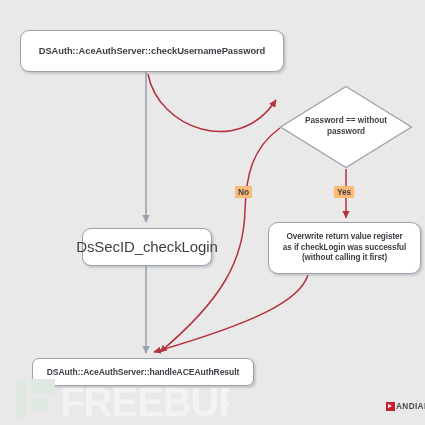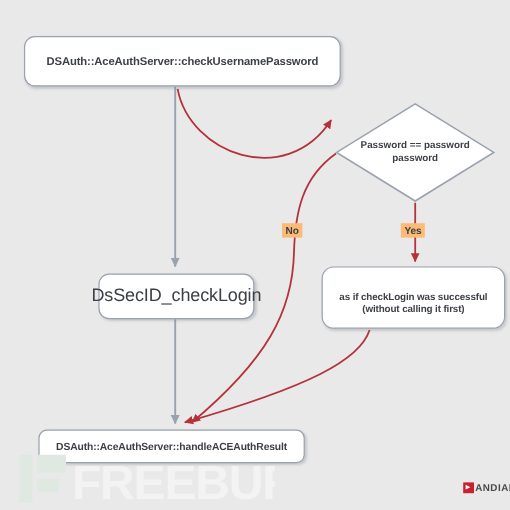--- a/index.html
+++ b/index.html
@@ -203,33 +203,33 @@
   <div class="node" id="node-check-username-password">
     <span class="node-text">DSAuth::AceAuthServer::checkUsernamePassword</span>
   </div>
 
   <div id="node-decision">
     <svg class="diamond-shape" viewBox="0 0 134 84">
       <polygon points="67,1.5 132.5,42 67,82.5 1.5,42" fill="#ffffff" stroke="#9aa2ae" stroke-width="1.3"></polygon>
     </svg>
     <div class="diamond-label">
       <div>
-        <span>Password == password</span><br>
+        <span>Password == without</span><br>
         <span>password</span>
       </div>
     </div>
   </div>
 
   <div class="node" id="node-checklogin">
     <span class="node-text">DsSecID_checkLogin</span>
   </div>
 
   <div class="node" id="node-overwrite">
     <span class="node-text">
-      <br>
+      <span>Overwrite return value register</span><br>
       <span>as if checkLogin was successful</span><br>
       <span>(without calling it first)</span>
     </span>
   </div>
 
   <div class="node" id="node-handle-result">
     <span class="node-text">DSAuth::AceAuthServer::handleACEAuthResult</span>
   </div>
 
   <div class="edge-label" id="edge-label-no">No</div>

